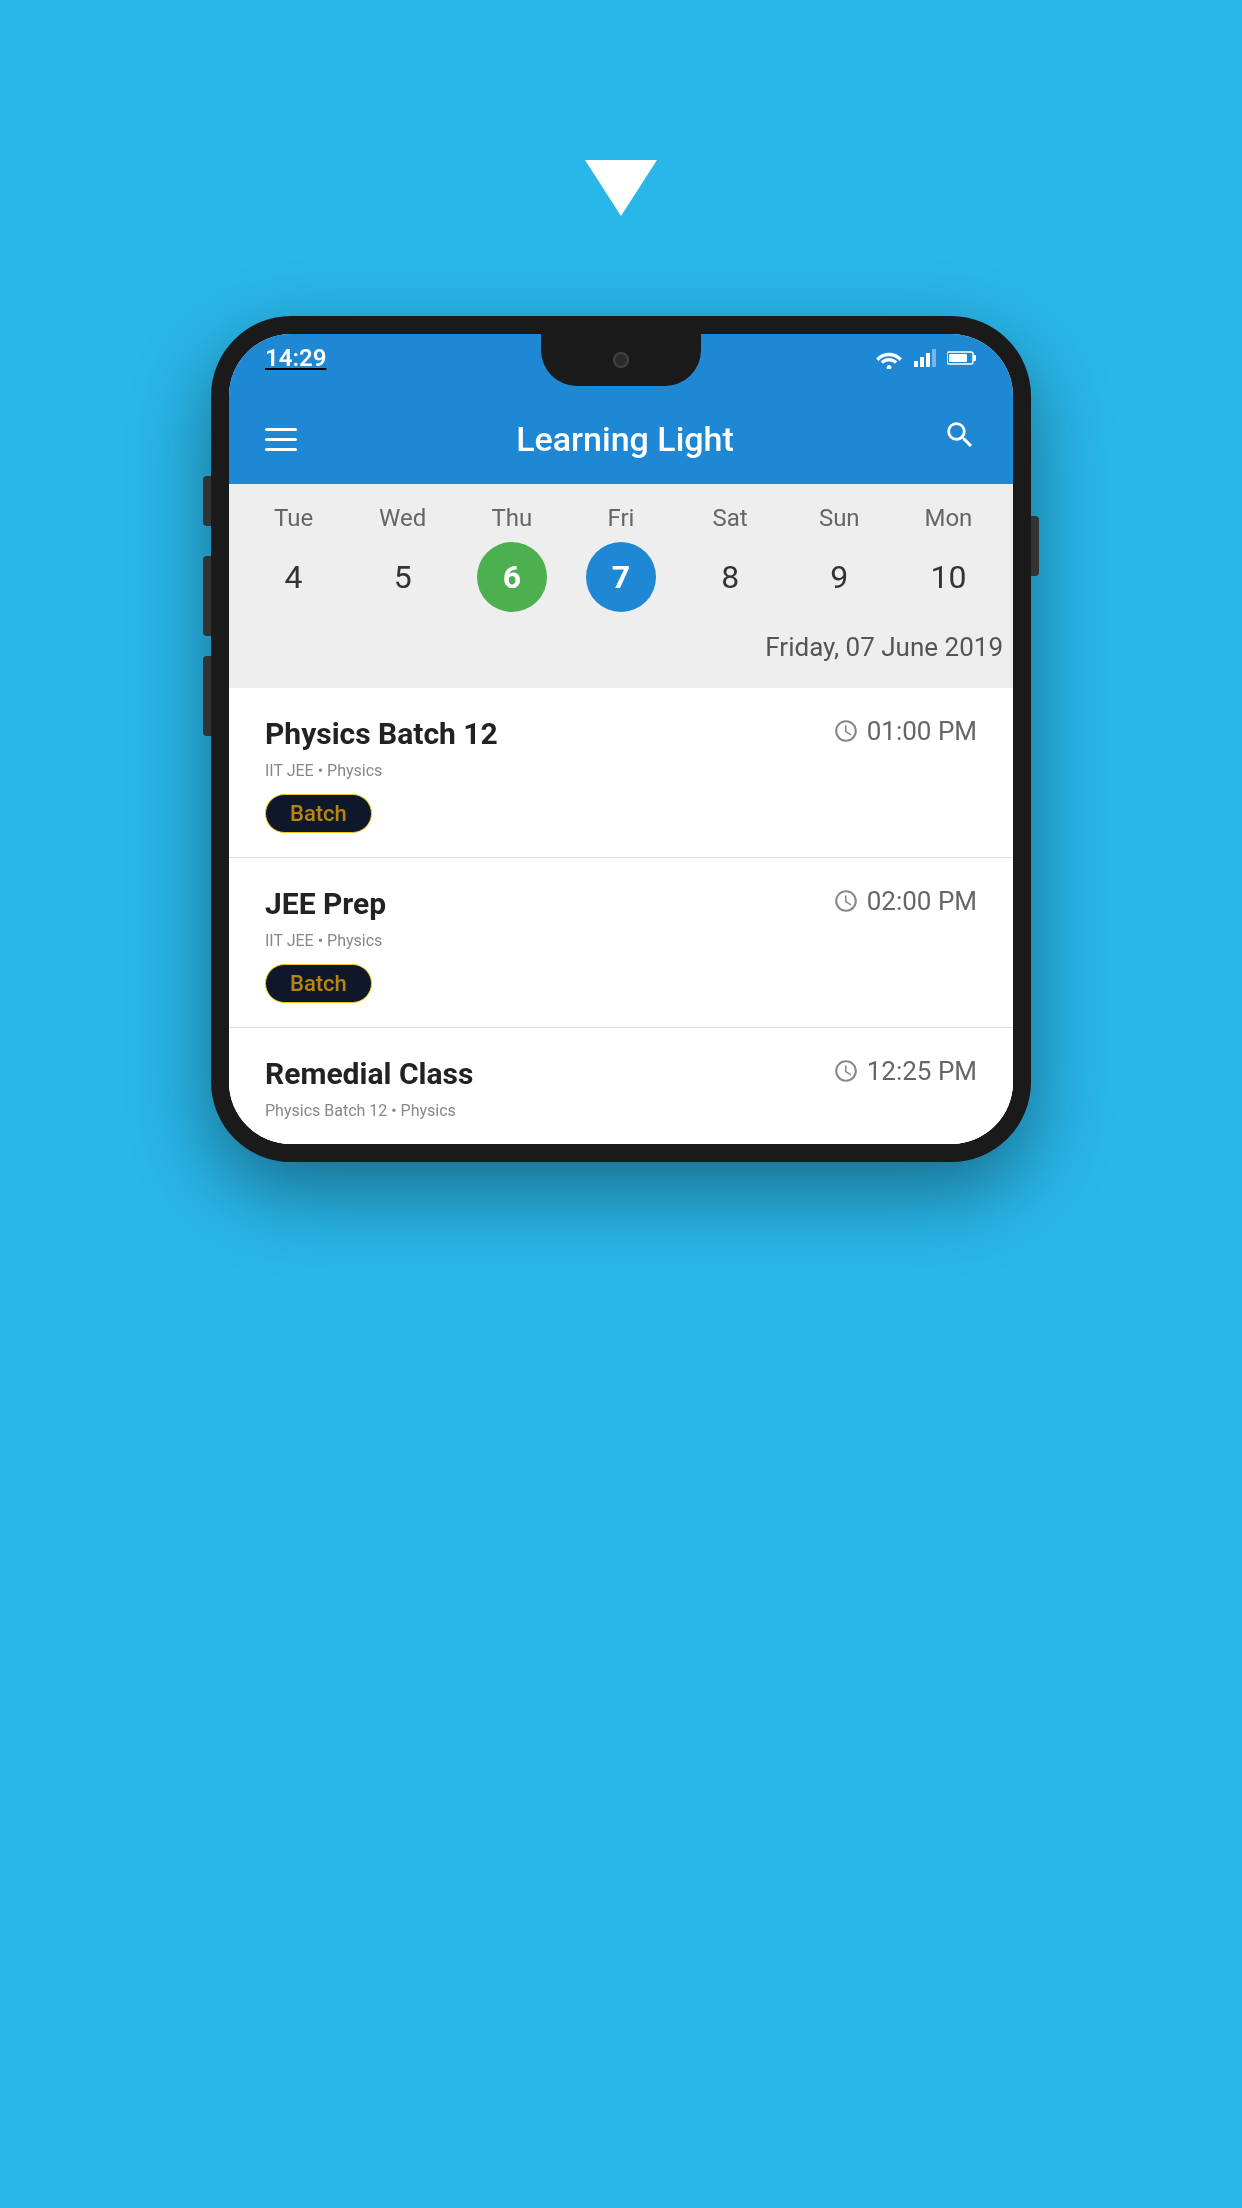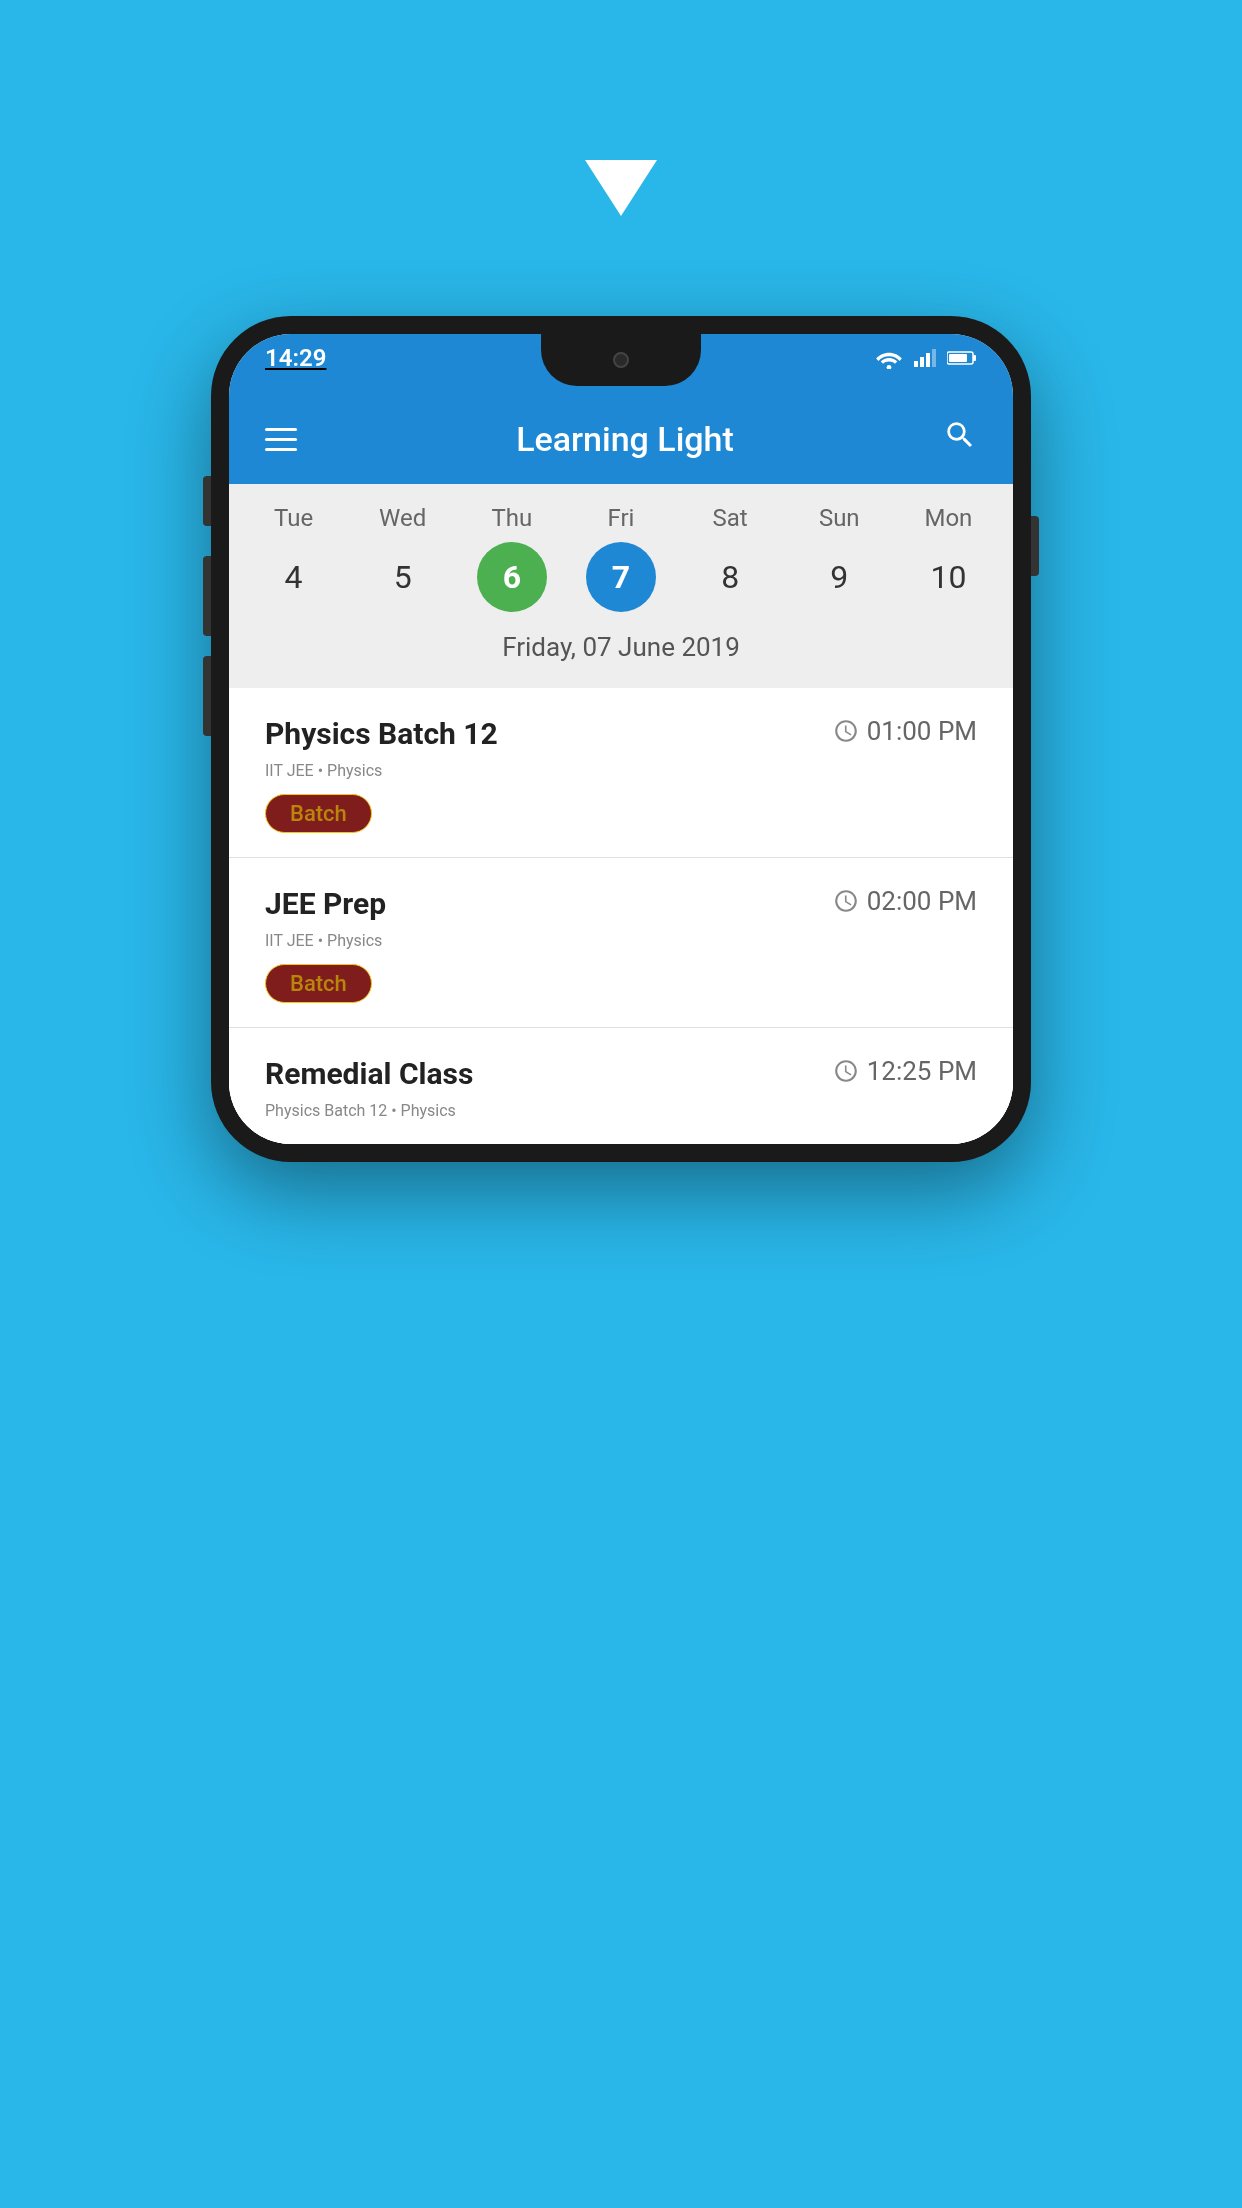--- a/index.html
+++ b/index.html
@@ -159,21 +159,21 @@
       font-weight: bold;
     }
 
     .day-num.selected {
       background: #1e88d4;
       color: white;
       font-weight: bold;
     }
 
     .selected-date-label {
-      text-align: center;
+      text-align: right;
       font-size: 26px;
       color: #555;
       padding: 10px 0 16px;
     }
 
     
     .class-list {
       background: white;
     }
 
@@ -206,21 +206,21 @@
     }
 
     .class-meta {
       font-size: 16px;
       color: #888;
       margin-bottom: 14px;
     }
 
     .batch-badge {
       display: inline-block;
-      background: #7f1d1d;
+      background: #0f172a;
       color: #b8860b;
       border: 1.5px solid #f5c518;
       border-radius: 30px;
       padding: 6px 24px;
       font-size: 22px;
       font-weight: 500;
     }
 
     
     .phone-side-btn-right {

